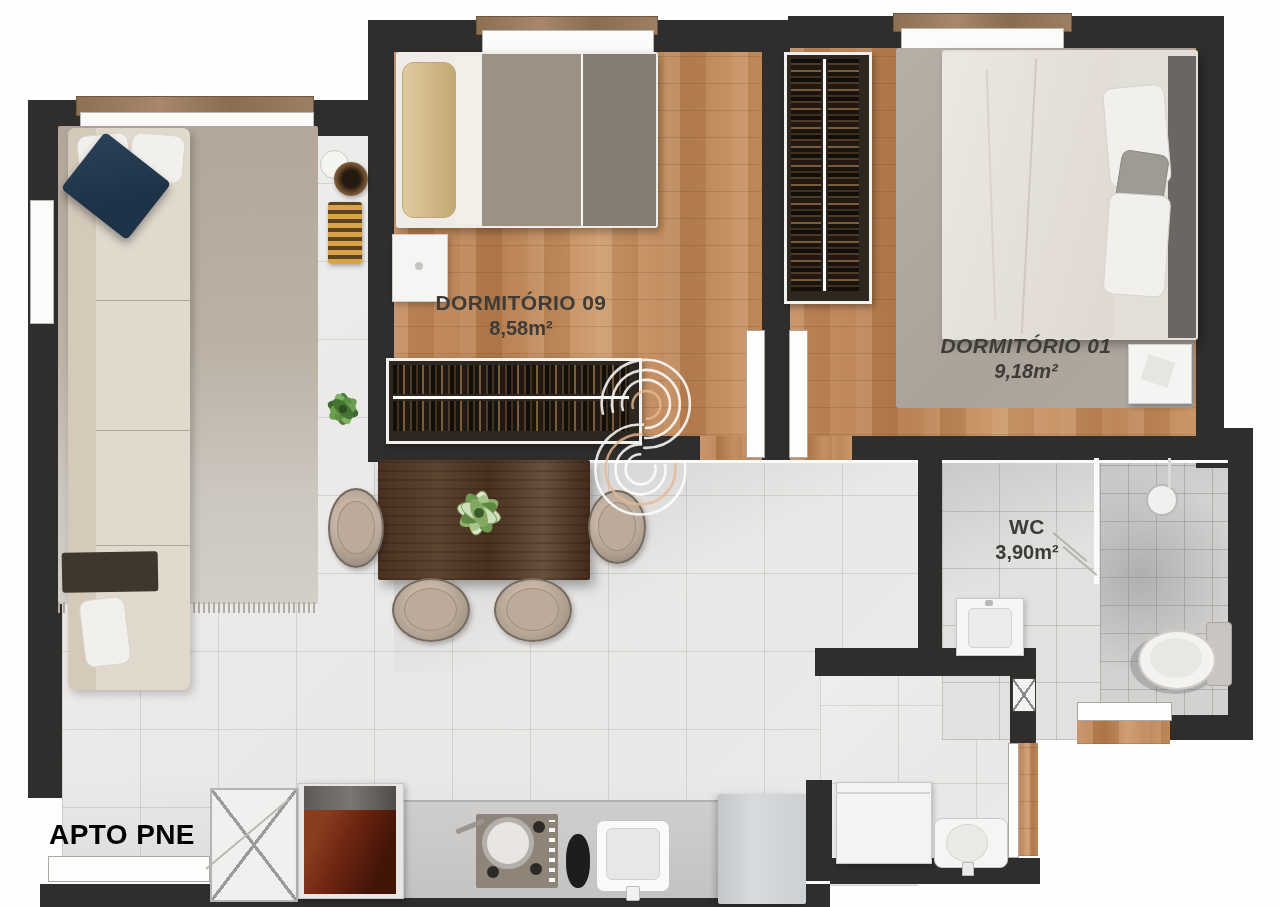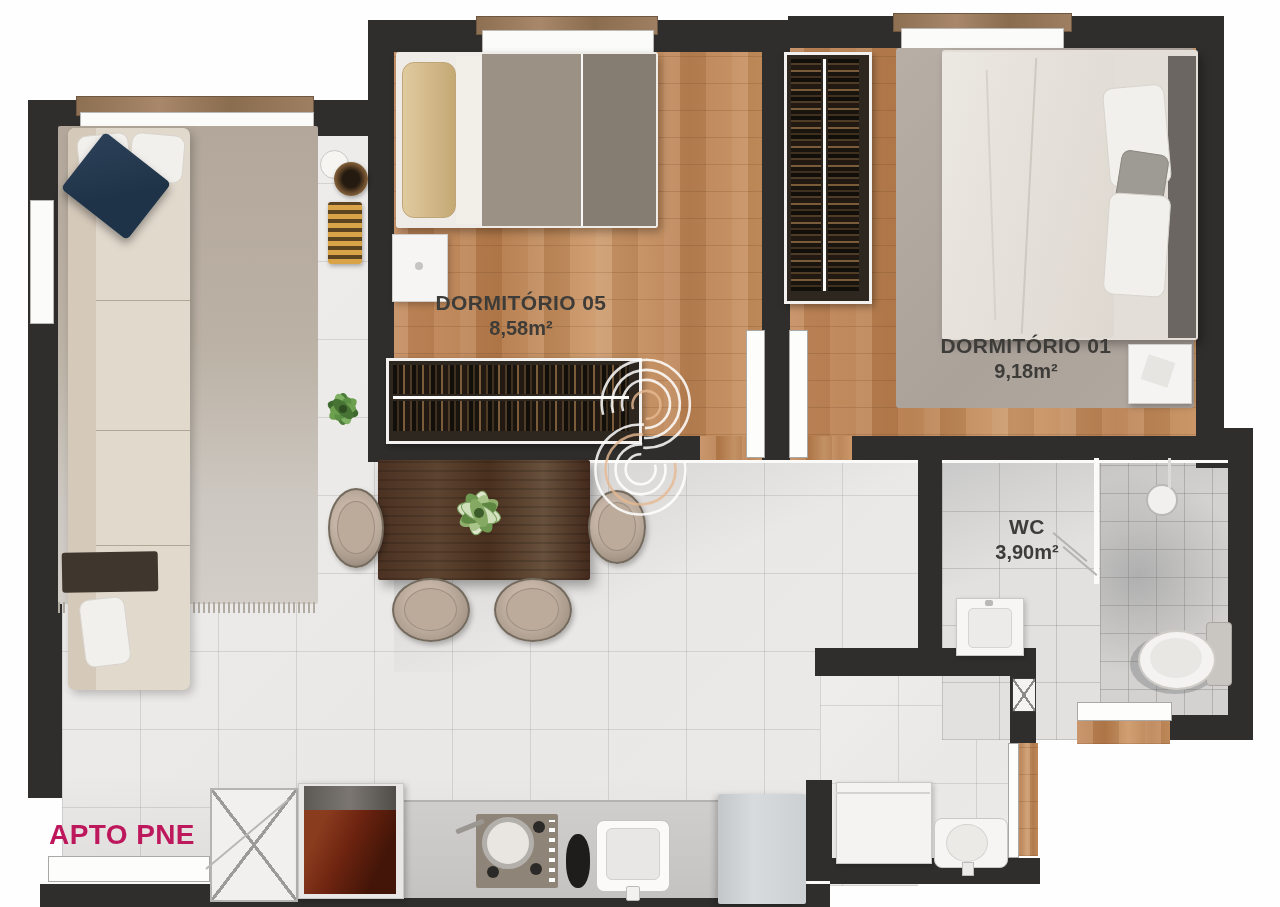--- a/index.html
+++ b/index.html
@@ -229,35 +229,35 @@
   </div>
 
   <div class="abs door leaf" style="left:746px;top:330px;width:17px;height:126px;"></div>
   <div class="abs door leaf" style="left:789px;top:330px;width:17px;height:126px;"></div>
   <div class="abs door leaf" style="left:1077px;top:702px;width:93px;height:17px;"></div>
   <div class="abs door leaf" style="left:1008px;top:743px;width:9px;height:113px;"></div>
   <div class="abs door leaf" style="left:48px;top:856px;width:160px;height:24px;"></div>
   <div class="abs door" style="left:206px;top:868px;width:108px;height:2px;background:#b9b7b4;transform:rotate(-40deg);transform-origin:left center;"></div>
 
   <div class="abs lbl" style="left:521px;top:316px;">
-    <div class="nm">DORMITÓRIO 05</div>
+    <div class="nm">DORMITÓRIO 09</div>
     <div class="ar">8,58m²</div>
   </div>
-  <div class="abs lbl" style="left:1026px;top:359px;">
+  <div class="abs lbl" style="left:1026px;top:359px;font-style:italic;">
     <div class="nm">DORMITÓRIO 01</div>
     <div class="ar">9,18m²</div>
   </div>
   <div class="abs lbl" style="left:1027px;top:540px;">
     <div class="nm">WC</div>
     <div class="ar">3,90m²</div>
   </div>
   <div class="abs lbl" style="left:488px;top:715px;">
   </div>
   <div class="abs lbl" style="left:122px;top:834px;">
-    <div class="nm" style="font-size:28px;color:#be185d;">APTO PNE</div>
+    <div class="nm" style="font-size:28px;color:#000000;">APTO PNE</div>
   </div>
 
   <svg class="abs wm" style="left:575px;top:338px;" width="160" height="200" viewBox="0 0 160 200" fill="none">
     <g stroke="rgba(255,255,255,0.85)" stroke-width="2.6">
       <path d="M 58.1 71.2 A 14 14 0 1 1 70.8 80.9" stroke="rgba(230,185,145,0.8)"></path>
       <path d="M 48.1 73.1 A 24 24 0 1 1 69.9 89.9"></path>
       <path d="M 38.1 74.9 A 34 34 0 1 1 69.0 99.9"></path>
       <path d="M 28.2 76.8 A 44 44 0 1 1 68.2 109.8"></path>
       <path d="M 79.9 126.7 A 15 15 0 1 1 66.3 116.3"></path>
       <path d="M 89.9 125.8 A 25 25 0 1 1 67.2 106.4"></path>

